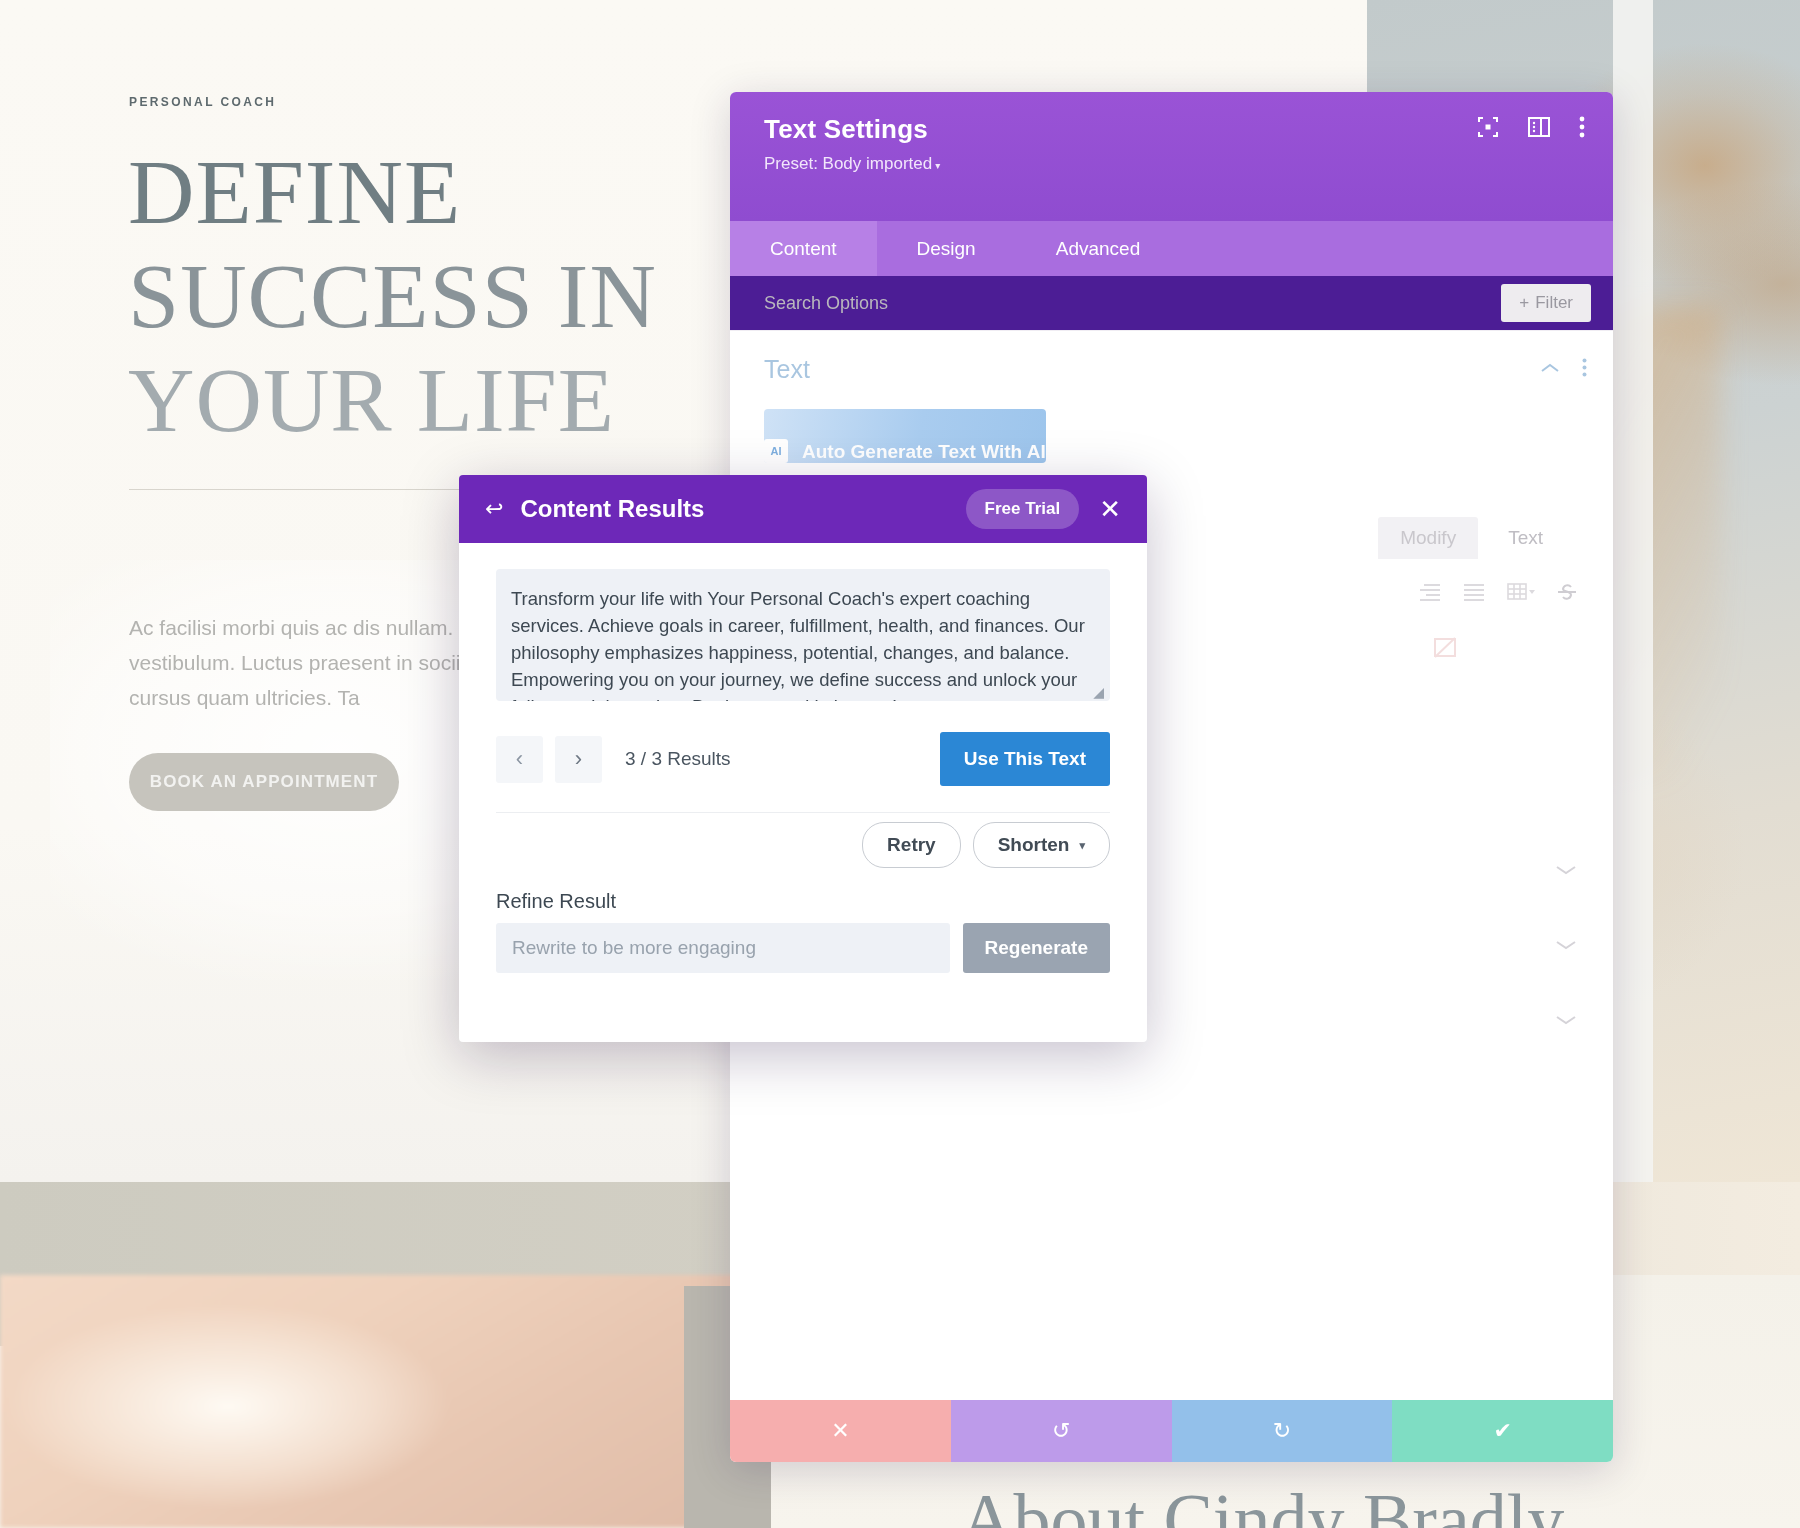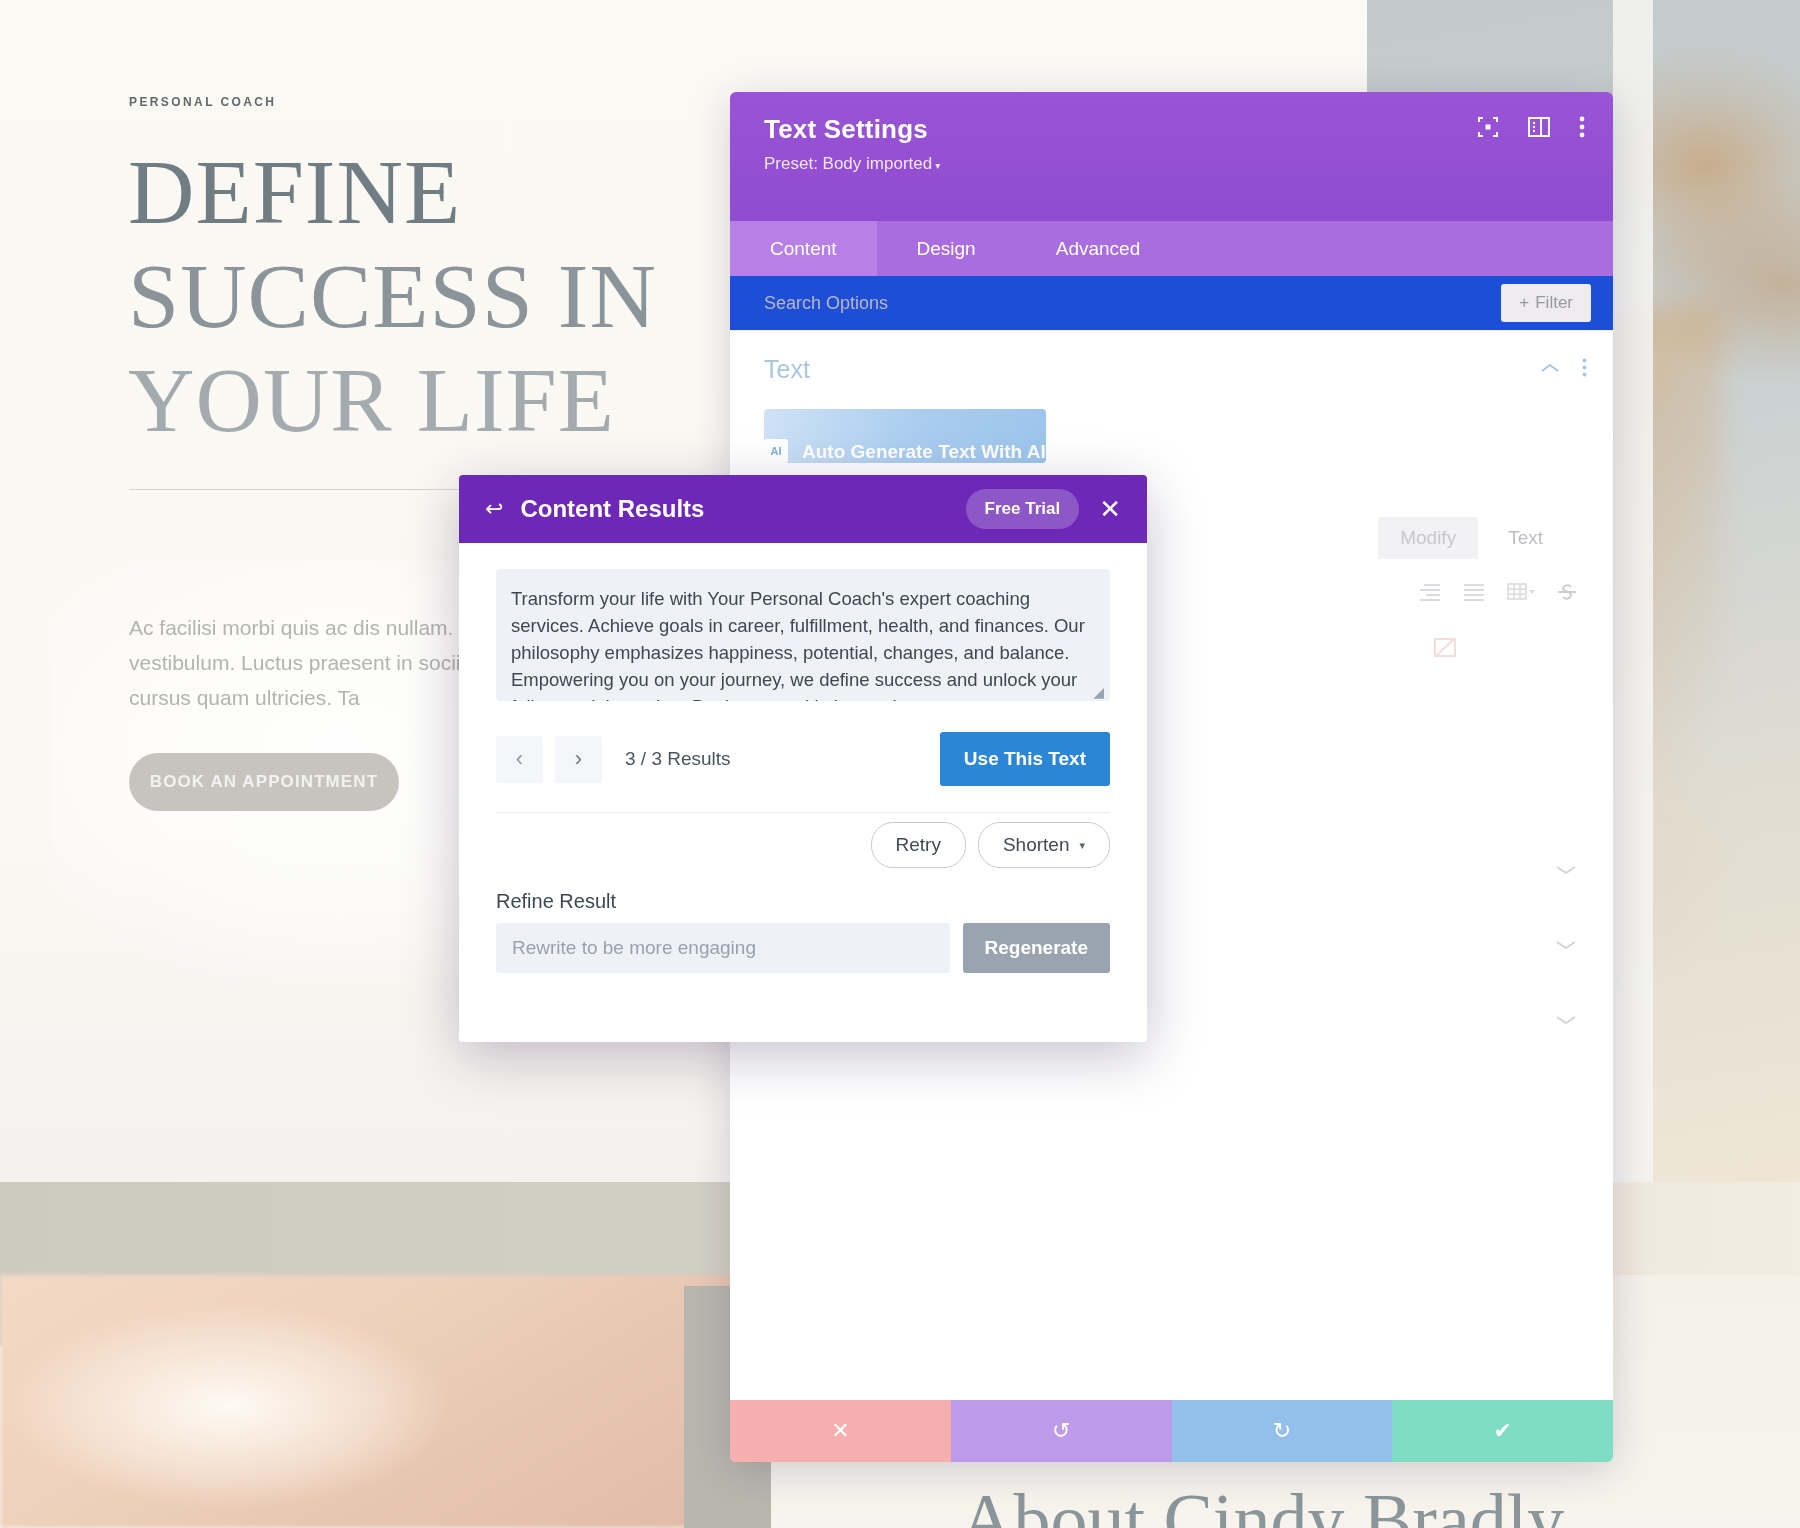--- a/index.html
+++ b/index.html
@@ -230,21 +230,21 @@
     display: flex;
     align-items: center;
     color: #ffffff;
     font-size: 19px;
     cursor: pointer;
   }
   .panel-tab.active { background: #b780e6; }
 
   .panel-search-row {
     height: 55px;
-    background: #1d4ed8;
+    background: #4c1d95;
     border-bottom: 1px solid #f0edf3;
     display: flex;
     align-items: center;
     padding: 0 22px 0 34px;
     justify-content: space-between;
   }
   .panel-search-ph { color: #b9b7bd; font-size: 18px; }
   .filter-btn {
     background: #eeecef;
     color: #9a98a0;
@@ -509,20 +509,21 @@
     background: #ffffff;
     border: 1px solid #c8ccd2;
     border-radius: 22px;
     padding: 11px 24px;
     font-size: 19px;
     color: #414b55;
     cursor: pointer;
     display: flex;
     align-items: center;
     gap: 10px;
+    font-weight: bold;
   }
   .pill-btn .caret { font-size: 11px; color: #596470; }
   .refine-row {
     margin-top: 10px;
     display: flex;
     gap: 13px;
   }
   .refine-input {
     flex: 1;
     background: #eef1f6;

